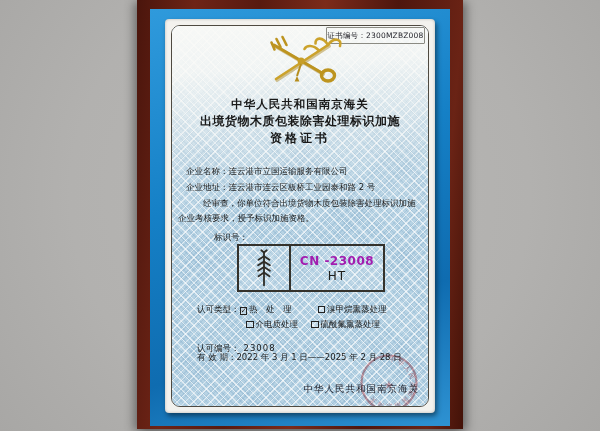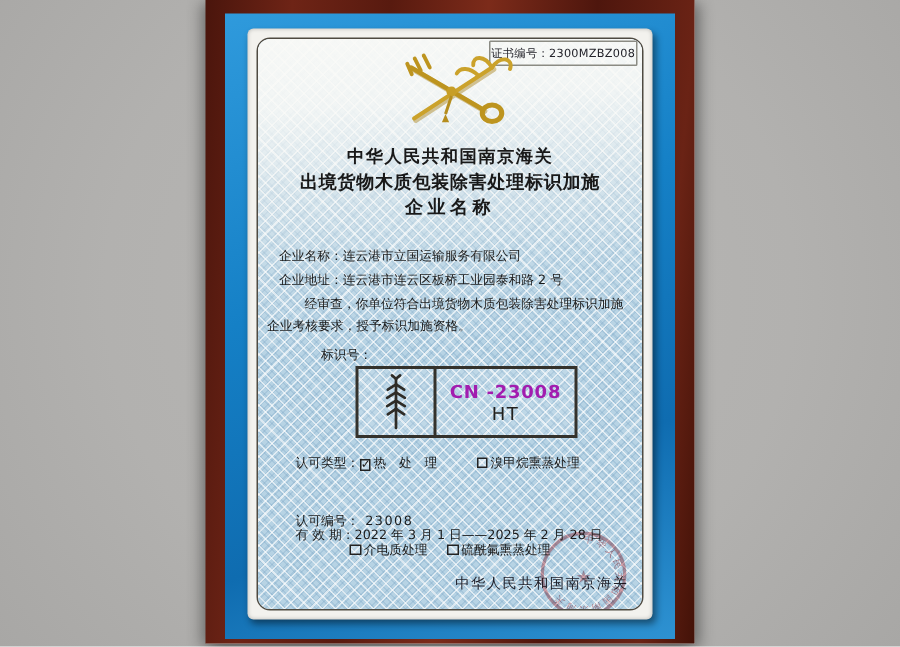--- a/index.html
+++ b/index.html
@@ -78,21 +78,21 @@
   .mark-box .code-cell { flex:1; display:flex; flex-direction:column; align-items:center; justify-content:center; gap:1px; }
   .mark-box .code-cell .code { font-size:12px; font-weight:bold; letter-spacing:.5px; color:#a21caf; }
   .mark-box .code-cell .ht   { font-size:12px; font-weight:normal; letter-spacing:1px; color:#21201c; }
 
   .chk {
     display:inline-block; width:7.5px; height:7.5px; border:1px solid #222;
     margin:0 2px 0 0; vertical-align:-1px; position:relative;
     font-size:8px; line-height:6px; text-align:center; background:rgba(255,255,255,.25);
   }
   .row-type1 { top:277px; left:25px; }
-  .row-type2 { top:292px; left:61px;margin-top:43px; }
+  .row-type2 { top:292px; left:74px; }
   .grp { display:inline-block; }
   .gap1 { margin-left:26px; }
   .gap2 { margin-left:13px; }
   .approval-no { top:316px; left:25px; }
   .approval-no .val { margin-left:4px; letter-spacing:1px; }
   .validity { top:325px; left:25px; }
   .issuer { top:357px; right:9px; font-size:9.5px; letter-spacing:1px; white-space:nowrap; color:#20202a; }
   .seal { left:186px; top:326px; width:62px; height:62px; mix-blend-mode:multiply; }
 </style>
 </head>
@@ -127,21 +127,21 @@
             <path d="M59 17.5 C 53 11.5, 46.5 12, 44.5 16"></path>
           </g>
           <circle cx="41" cy="28" r="3.4" fill="#c79e27"></circle>
           <path d="M41 31 L37 43" stroke="#b58d1d" stroke-width="2" fill="none"></path>
           <path d="M37 43 l-2.4 5.5 l4.8 0 z" fill="#b58d1d"></path>
         </svg>
 
         <div class="title-block">
           <div class="t1">中华人民共和国南京海关</div>
           <div class="t2">出境货物木质包装除害处理标识加施</div>
-          <div class="t3">企业名称</div>
+          <div class="t3">资格证书</div>
         </div>
 
         <div class="bodyline f-name">
           <span>企业名称：</span><span>连云港市立国运输服务有限公司</span>
         </div>
         <div class="bodyline f-addr">
           <span>企业地址：</span><span>连云港市连云区板桥工业园泰和路 2 号</span>
         </div>
 
         <div class="bodyline st-1">经审查，你单位符合出境货物木质包装除害处理标识加施</div>

